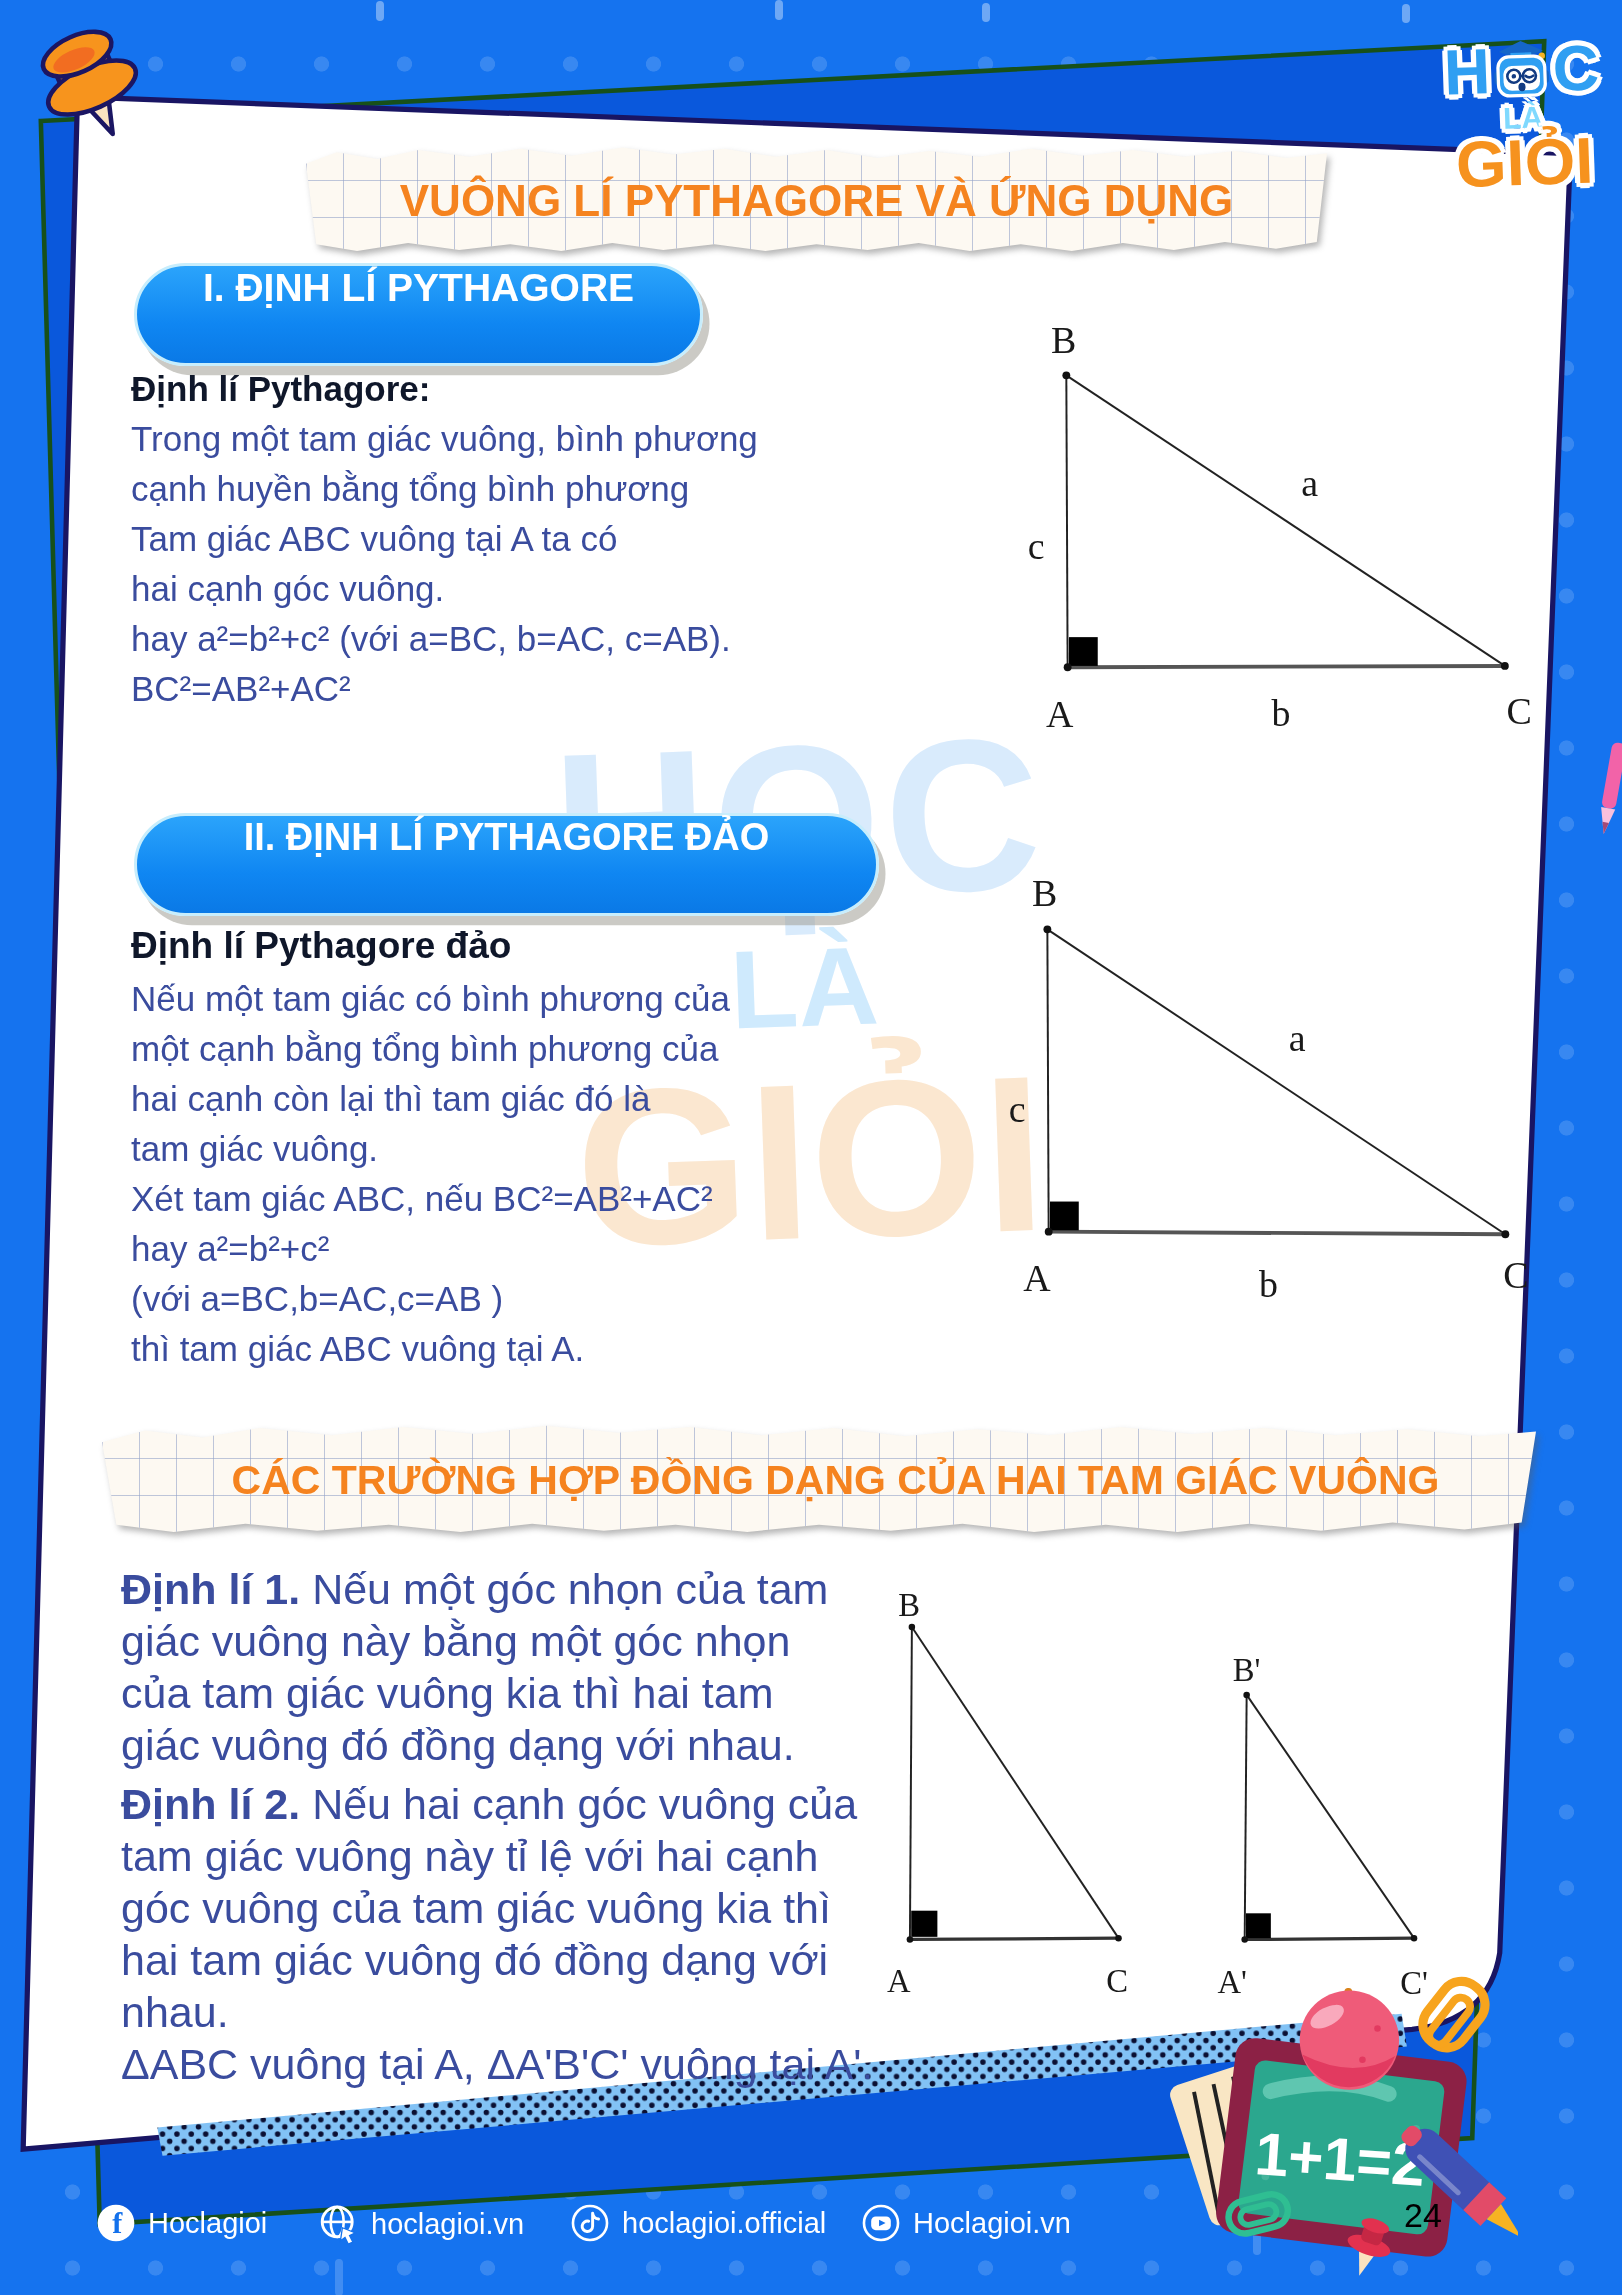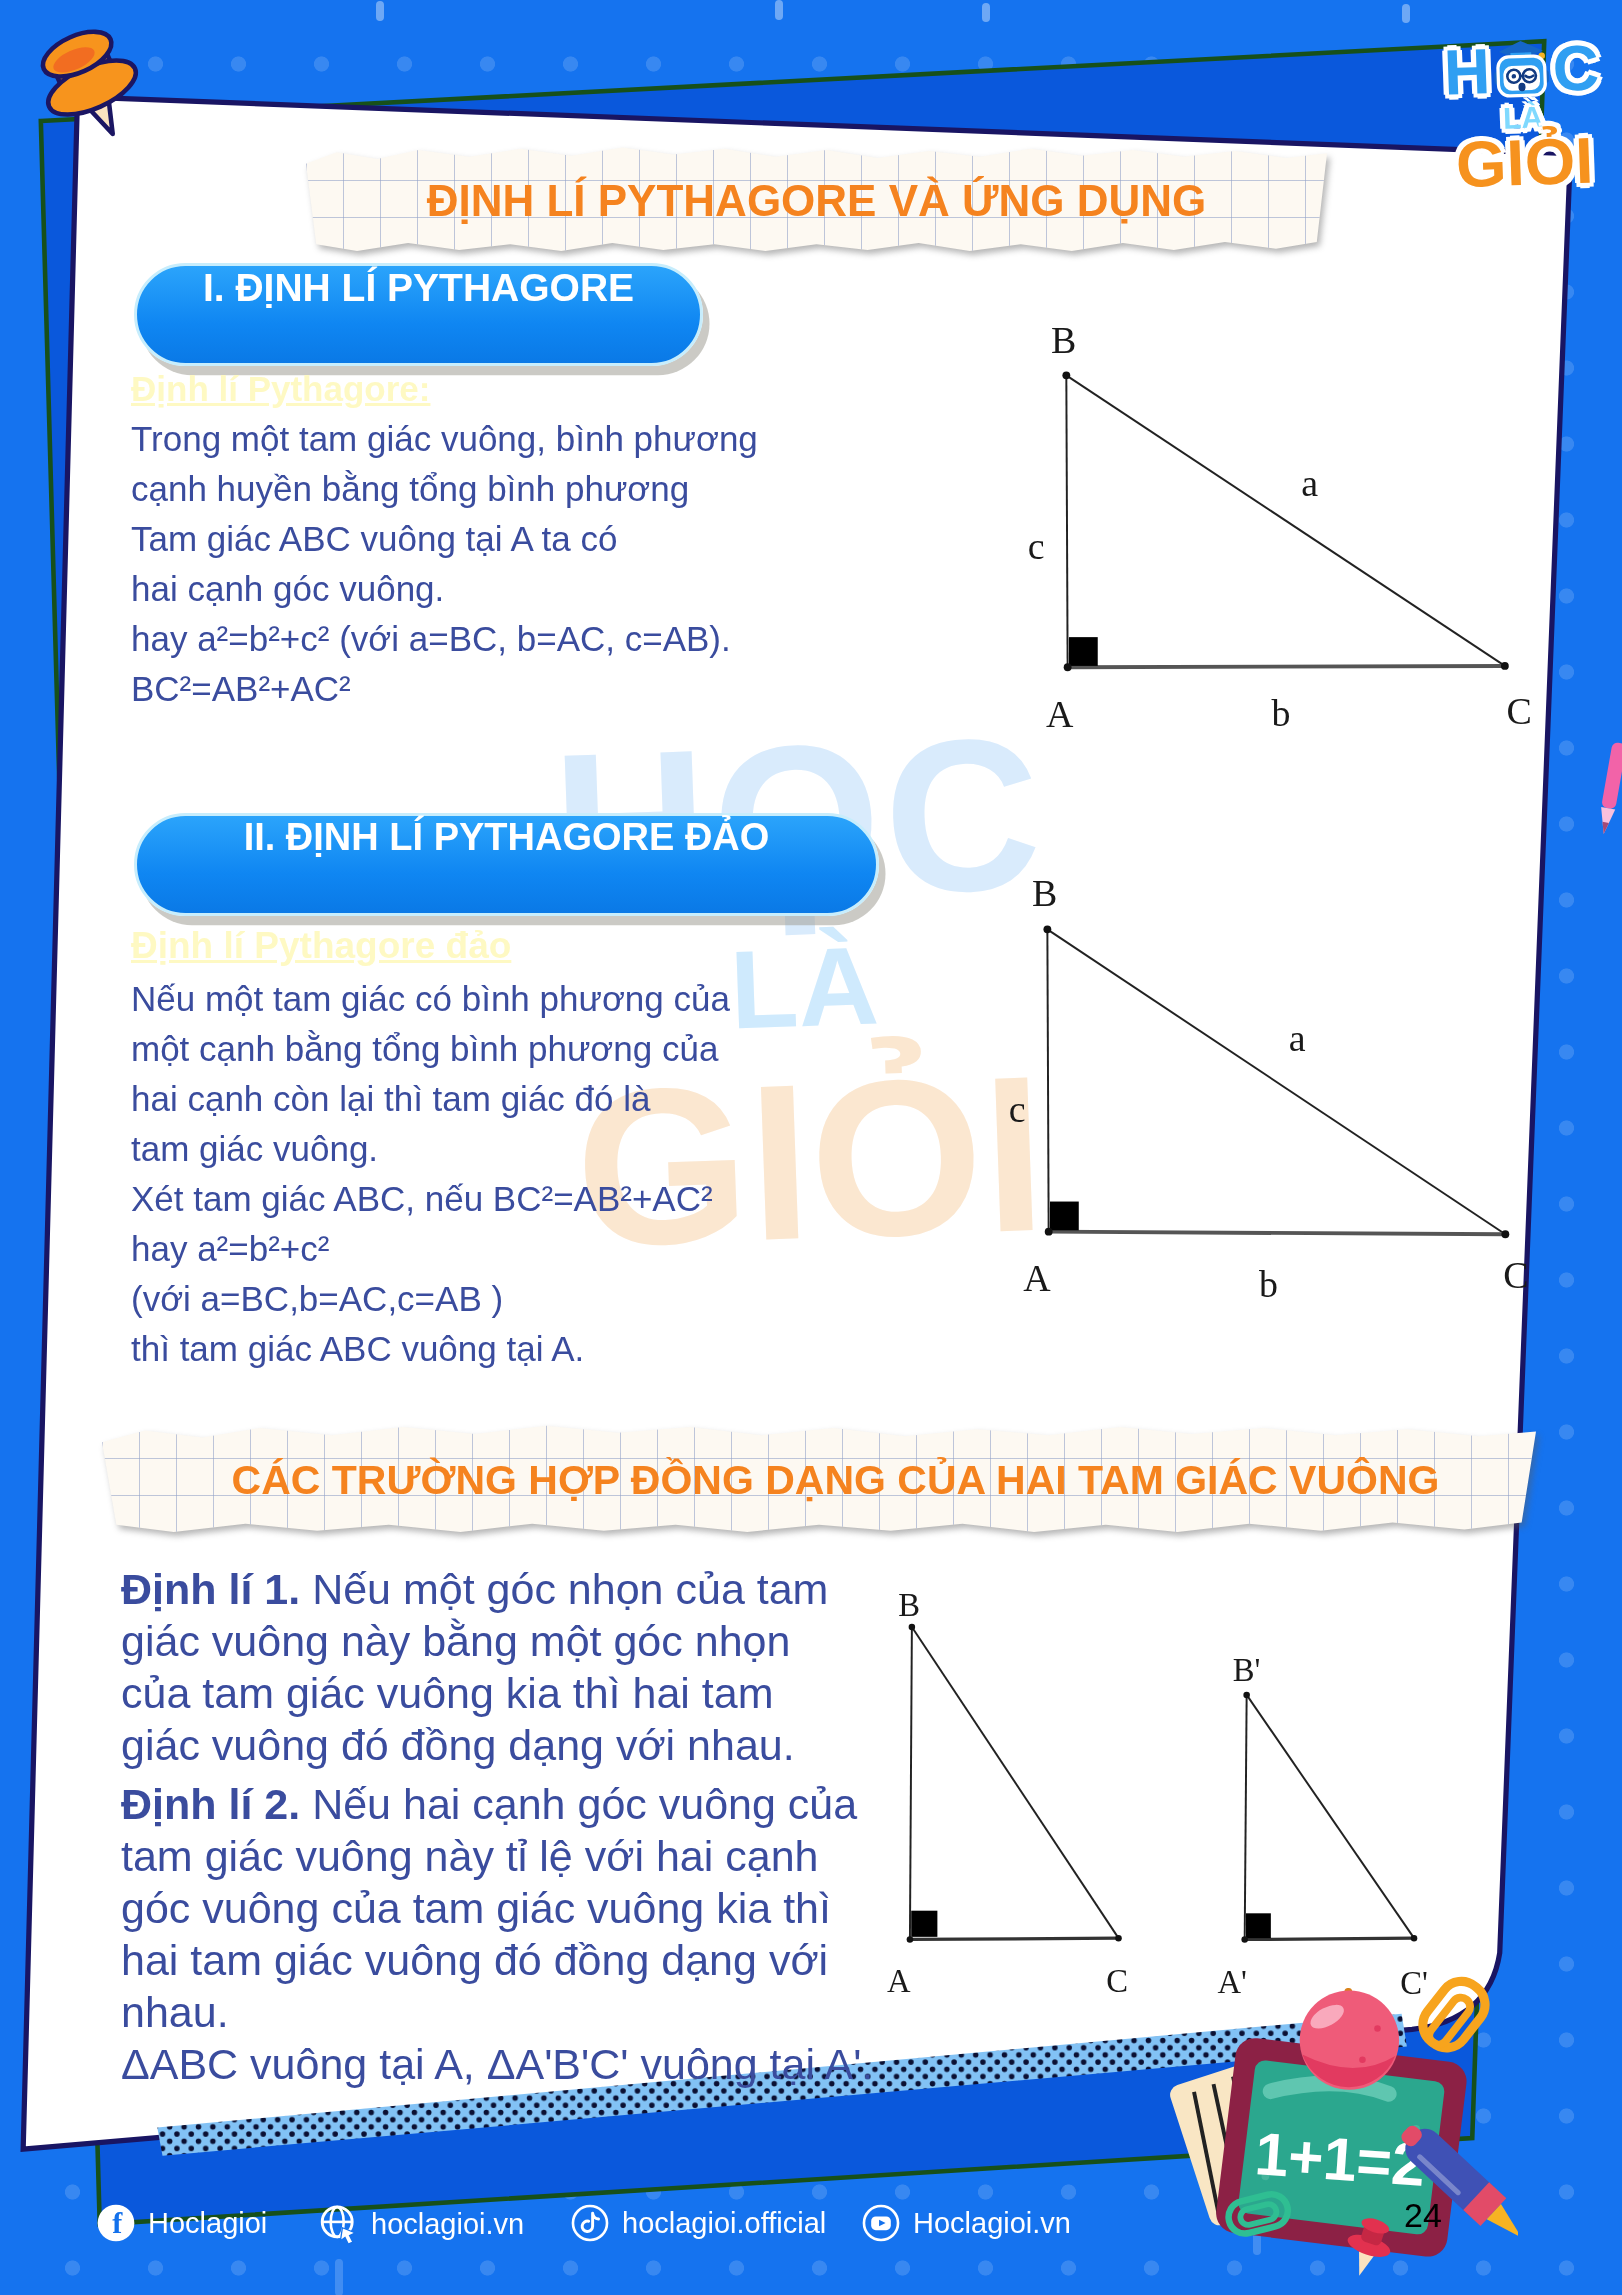--- a/index.html
+++ b/index.html
@@ -36,21 +36,21 @@
   .banner-text { color:#F5831F; font-weight:bold; white-space:nowrap; }
 
   .pill { position:absolute; border:3.9px solid #C7EDFC; border-radius:52px; color:#fff;
           font-weight:bold; display:flex; justify-content:center;
           background:linear-gradient(180deg,#2BA4FB 0%,#0F86F2 60%,#0A79E6 100%);
           box-shadow:6.5px 9.2px 0 rgba(160,158,150,.55); white-space:nowrap; }
   #pill1 { left:134px; top:263px; width:563px; height:97px; font-size:39px; }
   #pill2 { left:134px; top:773px; width:739px; height:97px; font-size:38px;margin-top:40px; }
 
   .tblock { position:absolute; color:#3A4C9E; font-size:35px; line-height:50px; white-space:nowrap; }
-  .orange-h { color:#fef9c3; font-weight:bold;text-decoration:underline; }
+  .orange-h { color:#0f172a; font-weight:bold; }
   #sec1-text { left:131px; top:364px; }
   #sec2-head { left:131px; top:921px; font-size:37px; }
   #sec2-text { left:131px; top:974px; }
   #sec3-text { left:121px; top:1563px; font-size:43px; line-height:52px; }
   .bold-navy { font-weight:bold; }
 
   .diagram { position:absolute; }
   #diagram1 { left:968px; top:302px; }
   #diagram2 { left:961px; top:843px; }
   #diagram3 { left:836px; top:1589px; }
@@ -100,21 +100,21 @@
   <div class="watermark">
     <div class="wm1">HỌC</div>
     <div class="wm2">LÀ</div>
     <div class="wm3">GIỎI</div>
   </div>
 
   <div class="content">
 
     <div class="banner-wrap" id="banner1">
       <div class="banner">
-        <span class="banner-text">ĐỊNH LÍ PYTHAGORE VÀ ỨNG DỤNG</span>
+        <span class="banner-text">VUÔNG LÍ PYTHAGORE VÀ ỨNG DỤNG</span>
       </div>
     </div>
 
     <div class="pill" id="pill1">
       <span>I. ĐỊNH LÍ PYTHAGORE</span>
     </div>
     <div class="tblock" id="sec1-text">
       <div class="orange-h">Định lí Pythagore:</div>
       <div>Trong một tam giác vuông, bình phương</div>
       <div>cạnh huyền bằng tổng bình phương</div>

